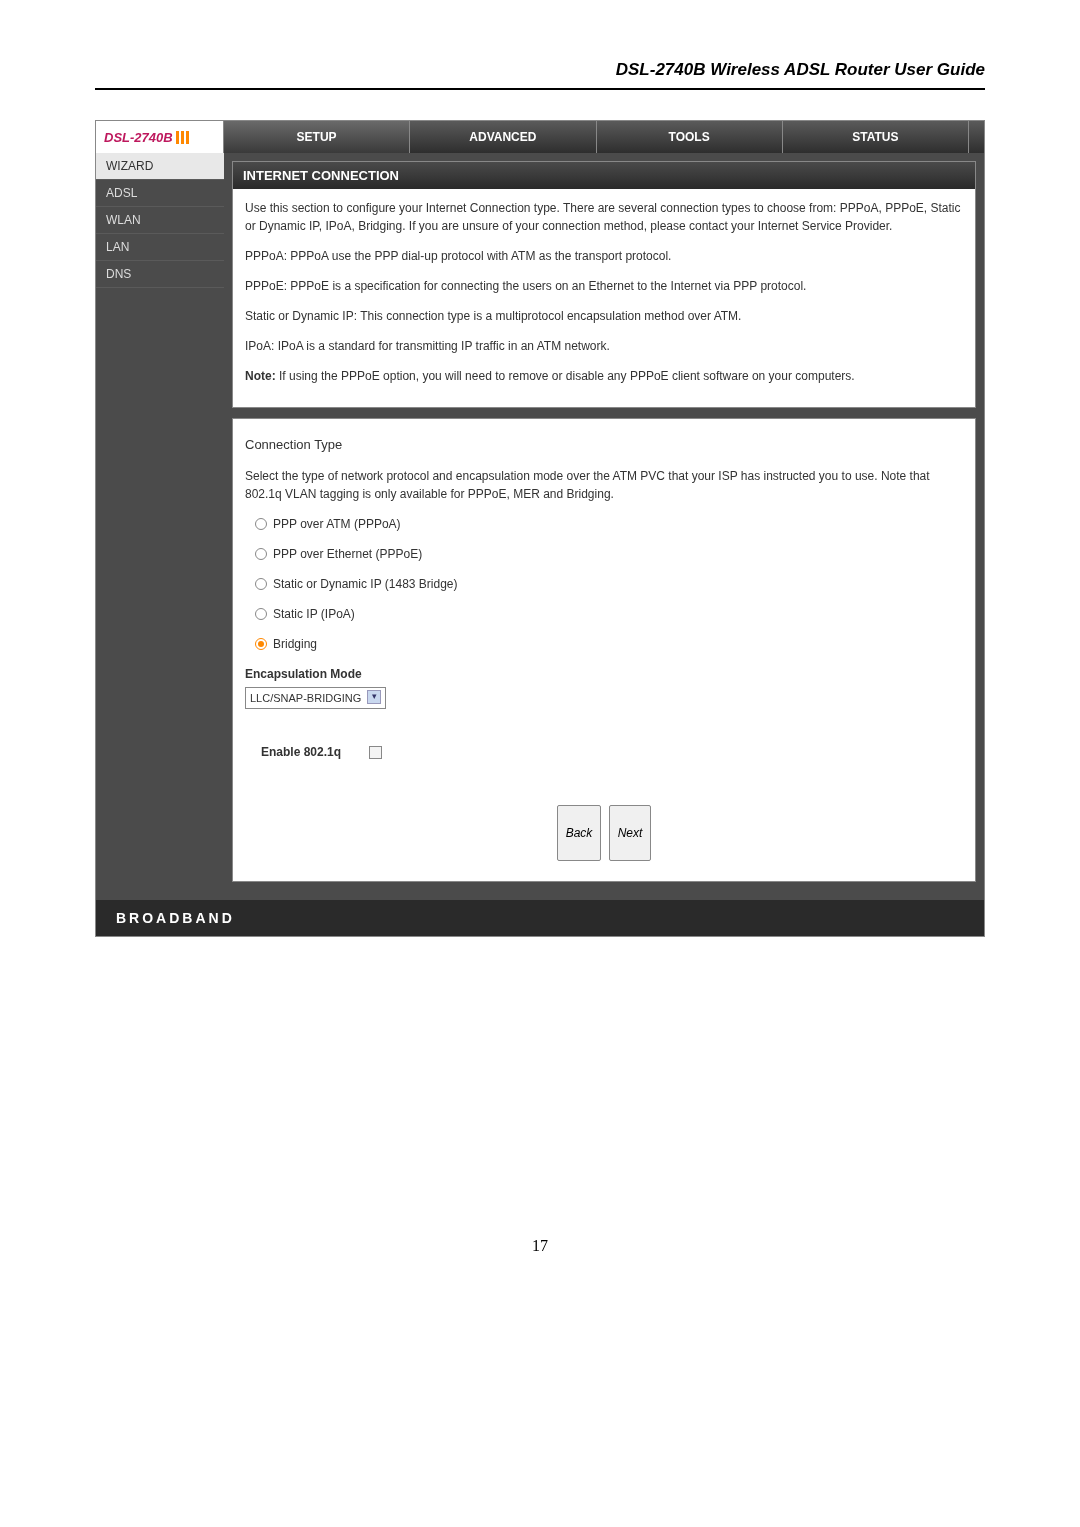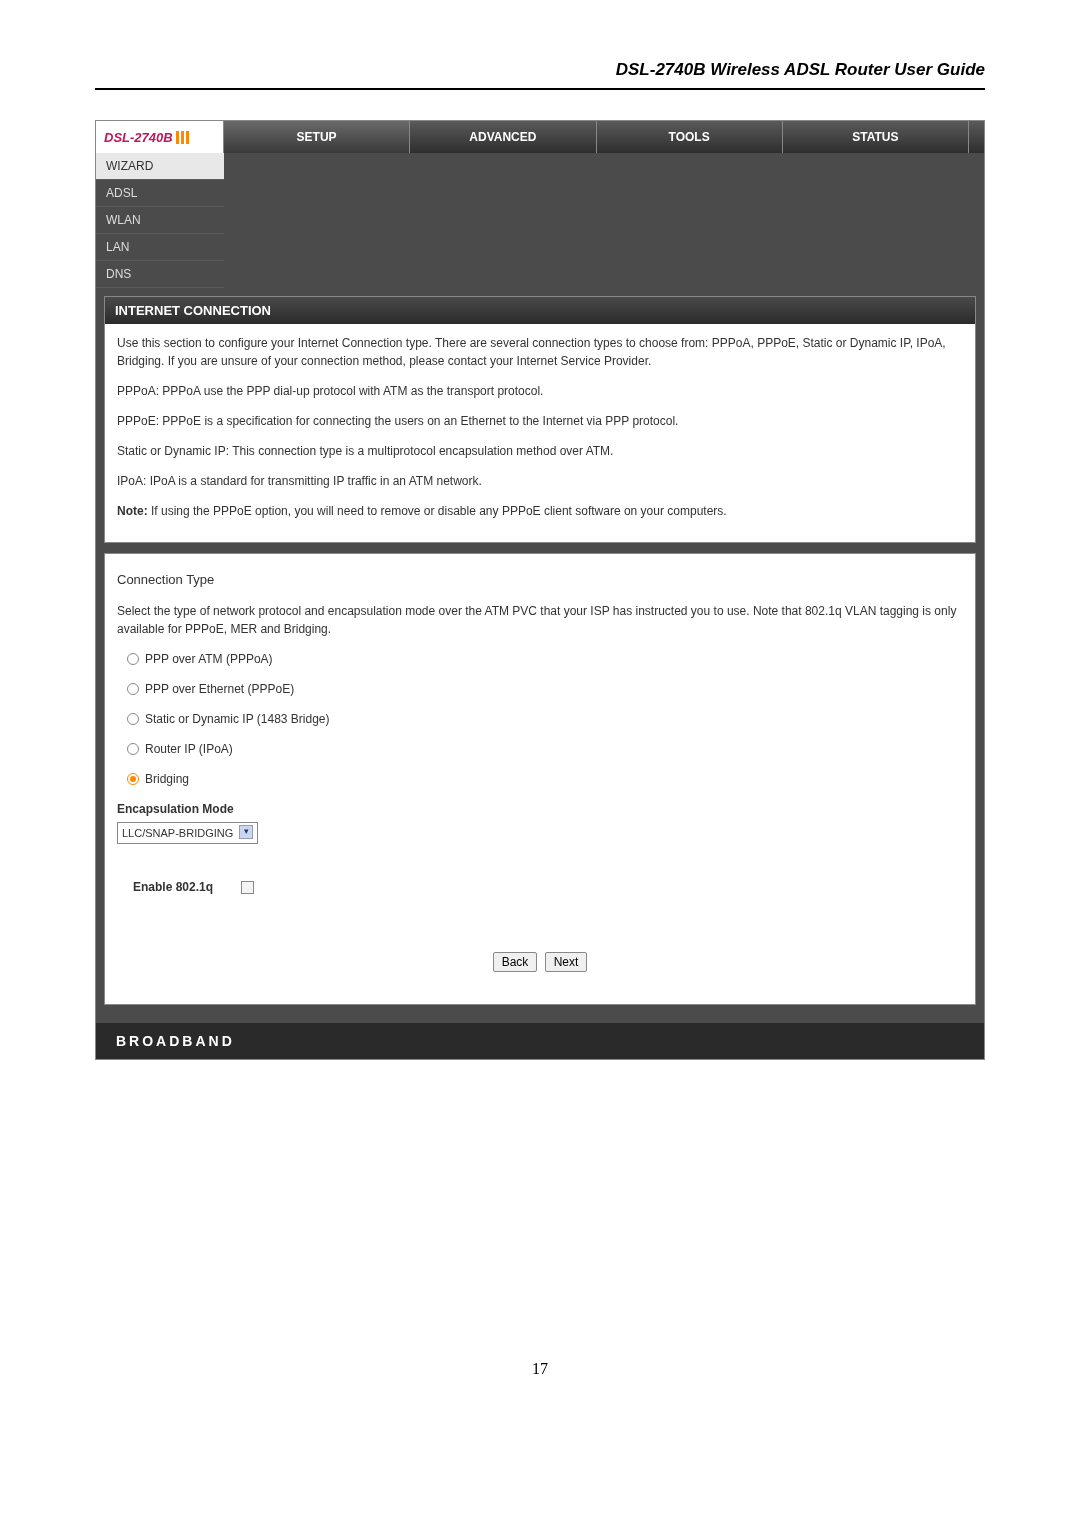--- a/index.html
+++ b/index.html
@@ -9,41 +9,41 @@
     .top-row { display: flex; }
     .logo-cell { width: 128px; background: #fff; display: flex; align-items: center; padding: 5px 8px; border-right: 1px solid #888; }
     .logo-text { font-weight: bold; font-style: italic; font-size: 13px; color: #be185d; }
     .logo-bars { display: inline-flex; gap: 2px; margin-left: 3px; }
     .logo-bar { width: 3px; height: 13px; background: #ff8800; }
     .tabs { display: flex; flex: 1; }
     .tab { flex: 1; text-align: center; padding: 9px 0; background: linear-gradient(#5a5a5a, #2e2e2e); color: #fff; font-size: 12px; font-weight: bold; border-right: 1px solid #888; cursor: pointer; }
     .tab.active { background: linear-gradient(#6a6a6a, #3a3a3a); }
     .tab:last-child { border-right: none; }
     .tab-spacer { width: 15px; background: linear-gradient(#5a5a5a, #2e2e2e); }
-    .body-row { display: flex; background: #4b4b4b; flex-direction: column; }
+    .body-row { display: flex; background: #4b4b4b; }
     .sidebar { width: 128px; background: #4b4b4b; padding-top: 0; }
     .sidebar-item { padding: 6px 10px; color: #ddd; font-size: 12px; border-bottom: 1px solid #5a5a5a; cursor: pointer; }
     .sidebar-item.active { background: #e8e8e8; color: #333; }
     .main { flex: 1; background: #4b4b4b; padding: 8px; }
     .panel { background: #fff; border: 1px solid #888; margin-bottom: 10px; }
     .panel-header { background: linear-gradient(#4a4a4a, #2a2a2a); color: #fff; font-size: 13px; font-weight: bold; padding: 6px 10px; }
     .panel-body { padding: 10px 12px; color: #333; font-size: 12px; line-height: 1.5; }
     .panel-body p { margin-bottom: 12px; }
     .subheading { font-weight: normal; font-size: 13px; margin: 6px 0 12px; }
     .radio-row { margin: 6px 0 12px; padding-left: 10px; display: flex; align-items: center; gap: 6px; }
     .radio { width: 12px; height: 12px; border-radius: 50%; border: 1px solid #888; display: inline-flex; align-items: center; justify-content: center; cursor: pointer; }
     .radio.selected { border-color: #ff8800; }
     .radio.selected::after { content: ""; width: 6px; height: 6px; border-radius: 50%; background: #ff8800; }
     .field-label { font-weight: bold; font-size: 12px; margin-top: 10px; margin-bottom: 4px; }
     .select-box { border: 1px solid #888; padding: 2px 4px; font-size: 11px; display: inline-flex; gap: 6px; background: #fff; cursor: pointer; }
     .select-arrow { width: 14px; height: 14px; background: #c9d8ef; display: flex; align-items: center; justify-content: center; font-size: 9px; color: #336; border: 1px solid #99b; }
     .checkbox-row { margin-top: 18px; display: flex; align-items: center; gap: 12px; }
     .checkbox { width: 13px; height: 13px; border: 1px solid #888; background: #f4f4f4; cursor: pointer; }
     .button-row { text-align: center; margin: 28px 0 10px; }
-    .btn { border: 1px solid #888; background: #f0f0f0; padding: 2px 8px; font-size: 12px; cursor: pointer; border-radius: 2px; margin: 12px 2px; }
+    .btn { border: 1px solid #888; background: #f0f0f0; padding: 20px 8px; font-size: 12px; cursor: pointer; border-radius: 2px; margin: 0 2px; font-style: italic; }
     .footer-bar { background: #2a2a2a; color: #fff; text-align: left; padding: 10px 20px; font-weight: bold; font-size: 14px; letter-spacing: 3px; font-family: Arial, sans-serif; }
     .page-number { text-align: center; margin-top: 300px; font-size: 16px; font-family: 'Times New Roman', serif; }
   </style>
 </head>
 <body>
 
 <div class="doc-header">DSL-2740B Wireless ADSL Router User Guide</div>
 
 <div class="router-ui">
   <div class="top-row">
@@ -98,21 +98,21 @@
           <div class="radio-row">
             <span class="radio"></span>
             <span>PPP over Ethernet (PPPoE)</span>
           </div>
           <div class="radio-row">
             <span class="radio"></span>
             <span>Static or Dynamic IP (1483 Bridge)</span>
           </div>
           <div class="radio-row">
             <span class="radio"></span>
-            <span>Router IP (IPoA)</span>
+            <span>Static IP (IPoA)</span>
           </div>
           <div class="radio-row">
             <span class="radio selected"></span>
             <span>Bridging</span>
           </div>
 
           <div class="field-label">Encapsulation Mode</div>
           <div class="select-box">
             <span>LLC/SNAP-BRIDGING</span>
             <span class="select-arrow">▾</span>

